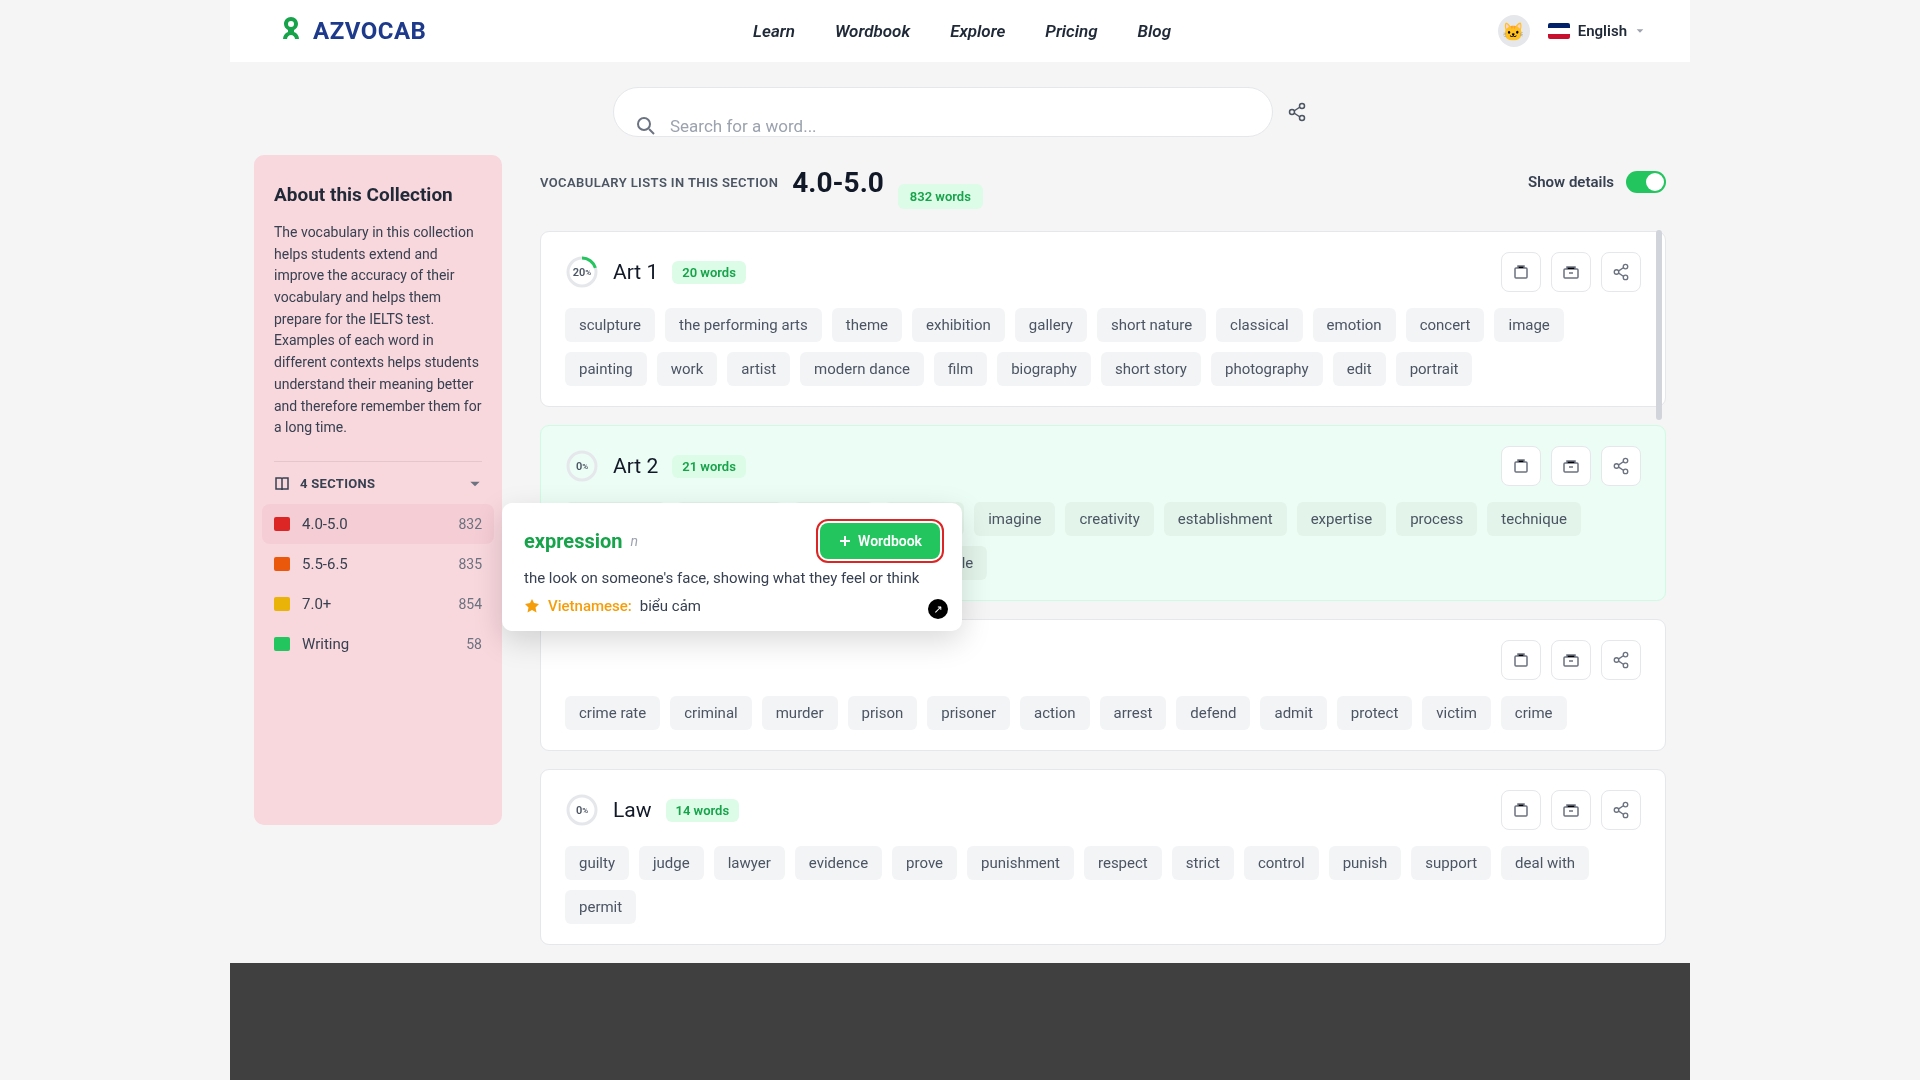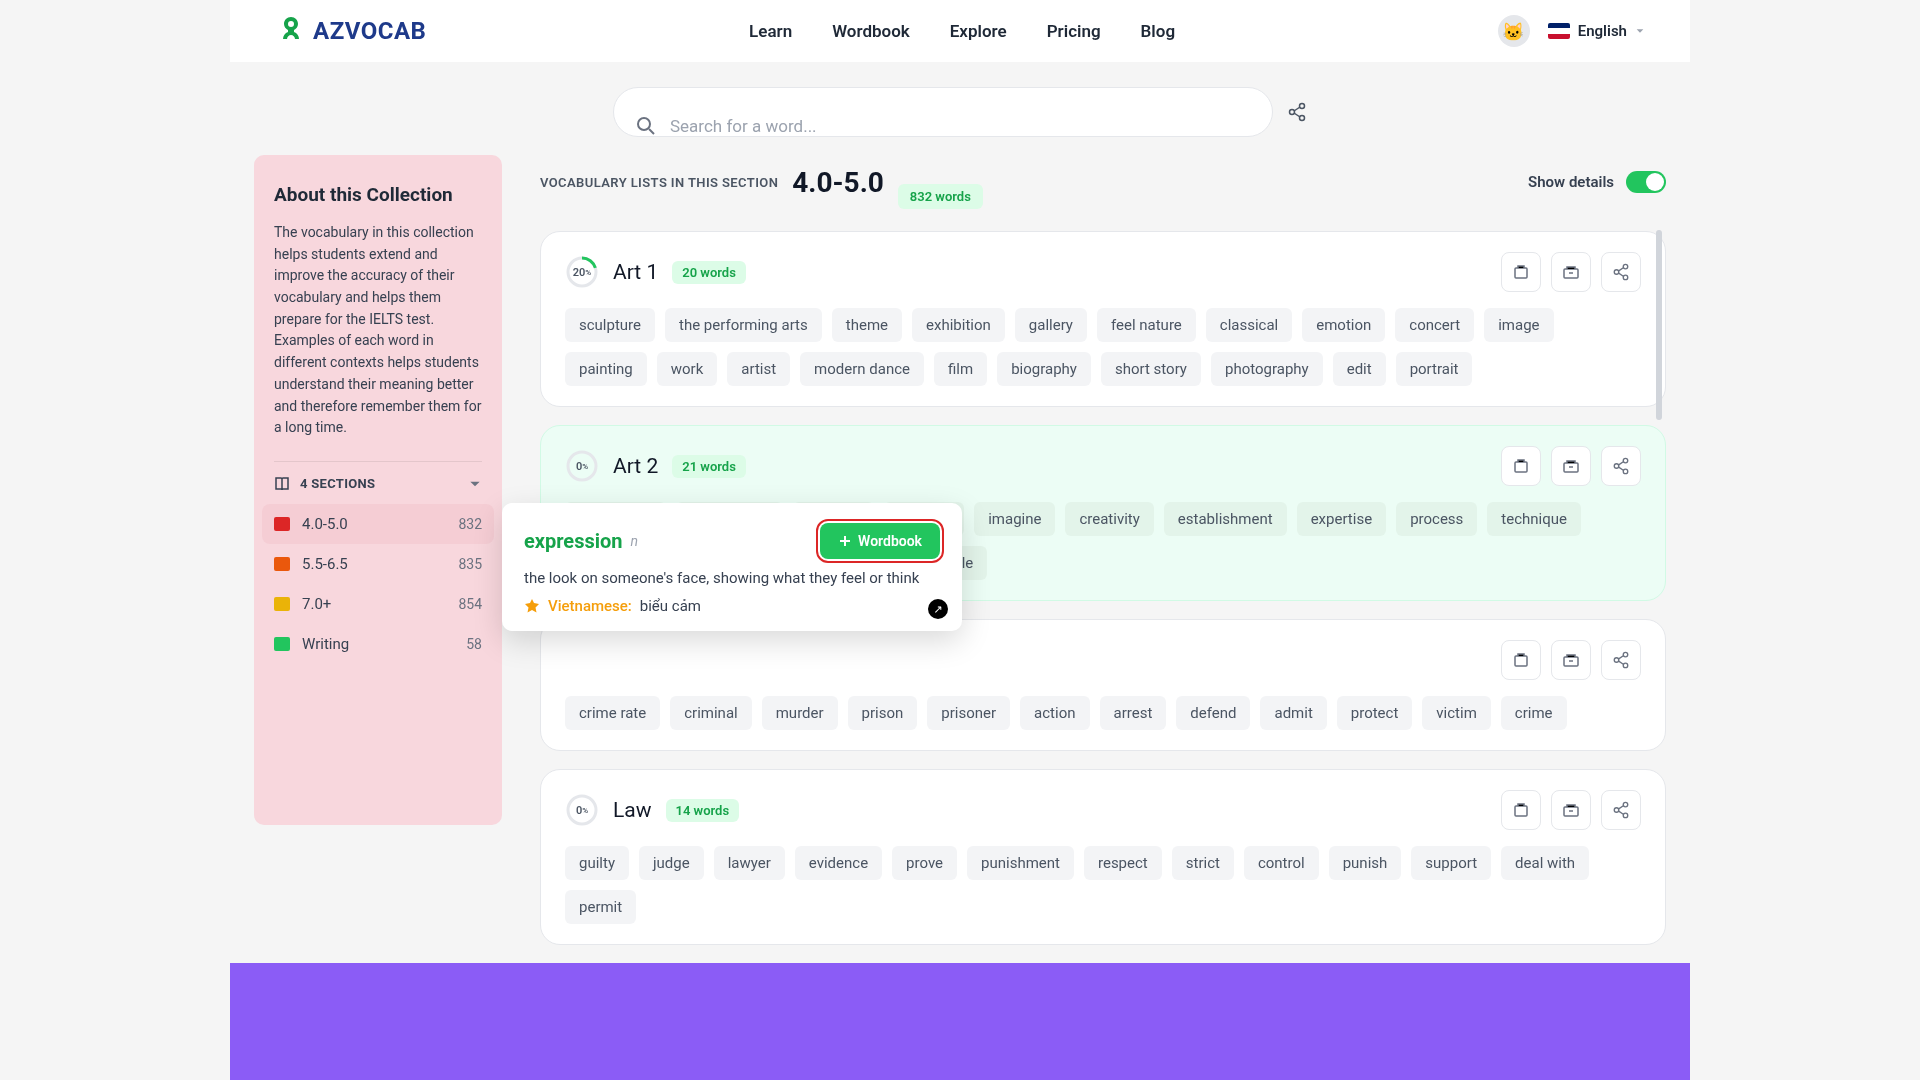--- a/index.html
+++ b/index.html
@@ -1,22 +1,22 @@
 <!DOCTYPE html>
 <html><head>
 <meta charset="utf-8">
 <style>
 * { margin: 0; padding: 0; box-sizing: border-box; font-family: -apple-system, BlinkMacSystemFont, "Segoe UI", Roboto, sans-serif; }
 body { background: #f5f5f5; width: 1920px; height: 1080px; overflow: hidden; display: flex; justify-content: center; }
-.app-container { width: 1460px; background: #8b5cf6; position: relative; }
+.app-container { width: 1460px; background: #404040; position: relative; }
 .header { display: flex; align-items: center; padding: 15px 45px; background: #fff; }
 .logo { display: flex; align-items: center; gap: 6px; font-size: 24px; font-weight: 700; color: #1e3a8a; letter-spacing: 0.5px; }
 .logo-icon { width: 32px; height: 32px; }
 .nav { display: flex; gap: 40px; margin-left: auto; margin-right: auto; }
-.nav-item { color: #1f2937; font-weight: 600; font-size: 17px; cursor: pointer; }
+.nav-item { color: #1f2937; font-weight: 600; font-size: 17px; cursor: pointer; font-style: italic; }
 .header-right { display: flex; align-items: center; gap: 18px; }
 .avatar { width: 32px; height: 32px; border-radius: 50%; background: #e5e7eb; cursor: pointer; overflow: hidden; display: flex; align-items: center; justify-content: center; font-size: 18px; }
 .lang-selector { display: flex; align-items: center; gap: 8px; cursor: pointer; font-weight: 600; color: #1f2937; font-size: 15px; }
 .flag { width: 22px; height: 16px; background: linear-gradient(to bottom, #012169 33%, #fff 33%, #fff 66%, #c8102e 66%); border-radius: 2px; position: relative; }
 .chevron-small { width: 10px; height: 10px; color: #9ca3af; }
 .main-body { background: #f5f5f5; padding: 0; }
 .search-row { display: flex; align-items: center; justify-content: center; padding: 25px 0 18px; gap: 14px; }
 .search-box { width: 660px; height: 50px; border-radius: 28px; border: 1px solid #e5e7eb; background: #fff; display: flex; align-items: flex-end; padding: 0 22px; gap: 14px; }
 .search-icon { width: 20px; height: 20px; color: #6b7280; flex-shrink: 0; }
 .search-input { border: none; outline: none; font-size: 17px; color: #374151; flex: 1; background: transparent; }
@@ -41,21 +41,21 @@
 .section-count { margin-left: auto; font-size: 14px; color: #6b7280; }
 .main-col { flex: 1; padding-left: 38px; position: relative; }
 .list-header { display: flex; align-items: center; gap: 14px; margin-bottom: 22px; }
 .list-label { font-size: 13px; font-weight: 600; color: #4b5563; letter-spacing: 0.4px; }
 .section-big { font-size: 28px; font-weight: 700; color: #111827; }
 .word-count-badge { background: #dcfce7; color: #16a34a; font-size: 13px; font-weight: 600; padding: 5px 12px; border-radius: 6px; margin-top: 29px; }
 .toggle-wrap { margin-left: auto; display: flex; align-items: center; gap: 12px; }
 .toggle-label { font-size: 15px; font-weight: 600; color: #374151; }
 .toggle { width: 40px; height: 22px; background: #22c55e; border-radius: 11px; position: relative; cursor: pointer; }
 .toggle-knob { position: absolute; right: 2px; top: 2px; width: 18px; height: 18px; background: #fff; border-radius: 50%; }
-.card { background: #fff; border: 1px solid #e5e7eb; border-radius: 20px; padding: 20px 24px; margin-bottom: 18px; }
+.card { background: #fff; border: 1px solid #e5e7eb; border-radius: 9px; padding: 20px 24px; margin-bottom: 18px; }
 .card.highlighted { background: #ecfdf5; border-color: #d1fae5; }
 .card-header { display: flex; align-items: center; gap: 14px; margin-bottom: 16px; }
 .progress-ring { width: 34px; height: 34px; position: relative; }
 .progress-text { position: absolute; inset: 0; display: flex; align-items: center; justify-content: center; font-size: 11px; font-weight: 600; color: #4b5563; }
 .card-title { font-size: 21px; font-weight: 400; color: #111827; }
 .card-badge { background: #dcfce7; color: #16a34a; font-size: 13px; font-weight: 600; padding: 4px 10px; border-radius: 6px; }
 .card-actions { margin-left: auto; display: flex; gap: 10px; }
 .action-btn { width: 40px; height: 40px; border: 1px solid #e5e7eb; border-radius: 8px; background: #fff; display: flex; align-items: center; justify-content: center; cursor: pointer; color: #6b7280; }
 .tags { display: flex; flex-wrap: wrap; gap: 10px; }
 .tag { background: #f3f4f6; color: #4b5563; font-size: 15px; padding: 8px 14px; border-radius: 6px; cursor: pointer; }
@@ -205,21 +205,21 @@
                     </svg>
                   </div>
       </div>
     </div>
               <div class="tags">
                 <span class="tag">sculpture</span>
                 <span class="tag">the performing arts</span>
                 <span class="tag">theme</span>
                 <span class="tag">exhibition</span>
                 <span class="tag">gallery</span>
-                <span class="tag">feel nature</span>
+                <span class="tag">short nature</span>
                 <span class="tag">classical</span>
                 <span class="tag">emotion</span>
                 <span class="tag">concert</span>
                 <span class="tag">image</span>
                 <span class="tag">painting</span>
                 <span class="tag">work</span>
                 <span class="tag">artist</span>
                 <span class="tag">modern dance</span>
                 <span class="tag">film</span>
                 <span class="tag">biography</span>

